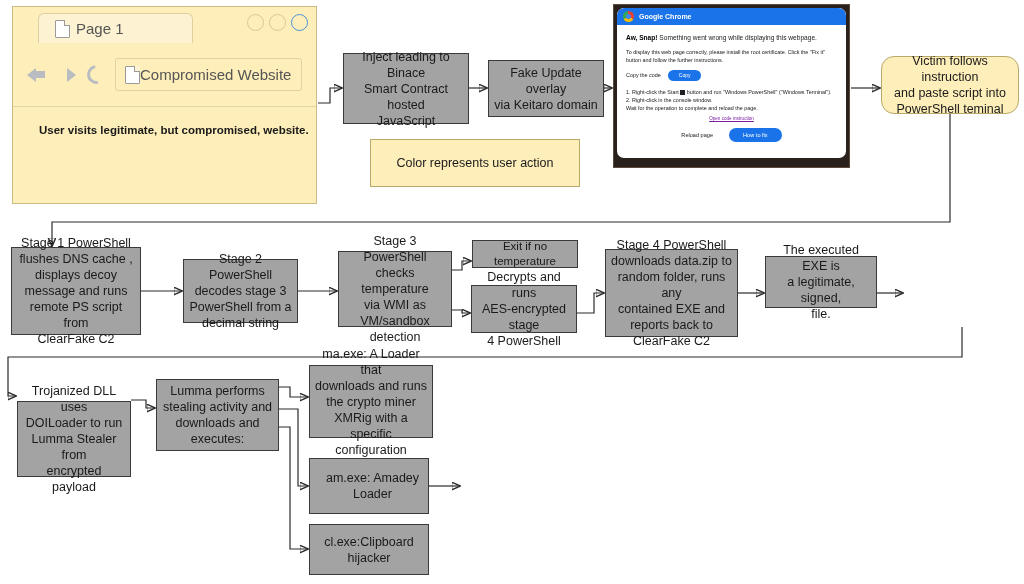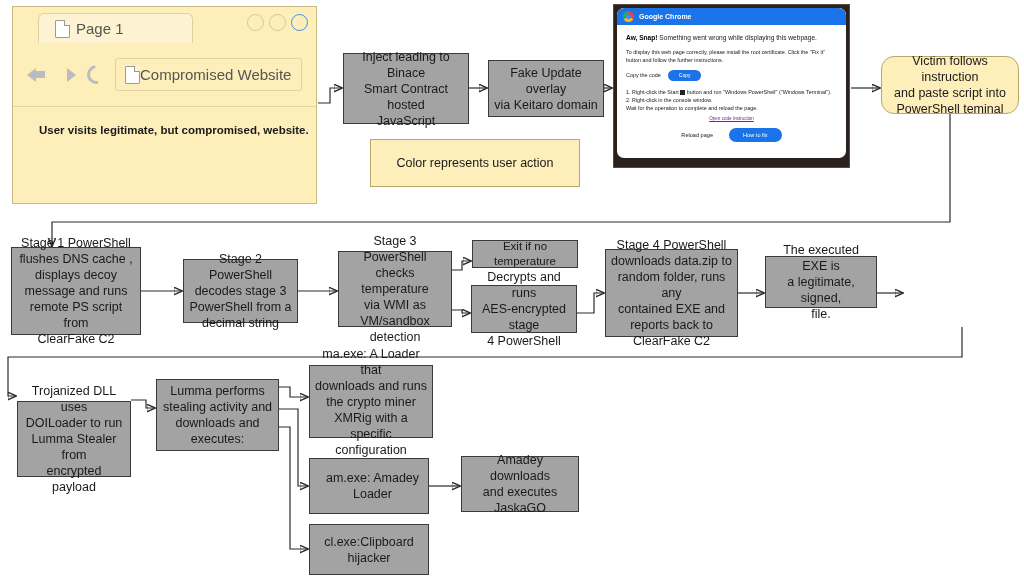--- a/index.html
+++ b/index.html
@@ -306,20 +306,17 @@
 
   <div class="box" style="left:309px;top:365px;width:124px;height:73px;">ma.exe: A Loader that
 downloads and runs
 the crypto miner
 XMRig with a specific
 configuration</div>
 
   <div class="box" style="left:309px;top:458px;width:120px;height:56px;padding-left:12px;">am.exe: Amadey
 Loader</div>
 
-  <div class="box" style="left:461px;top:456px;width:118px;height:56px;">Amadey downloads
-and executes
-JaskaGO</div>
 
   <div class="box" style="left:309px;top:524px;width:120px;height:51px;">cl.exe:Clipboard
 hijacker</div>
 
 </div>
 
 </body></html>

